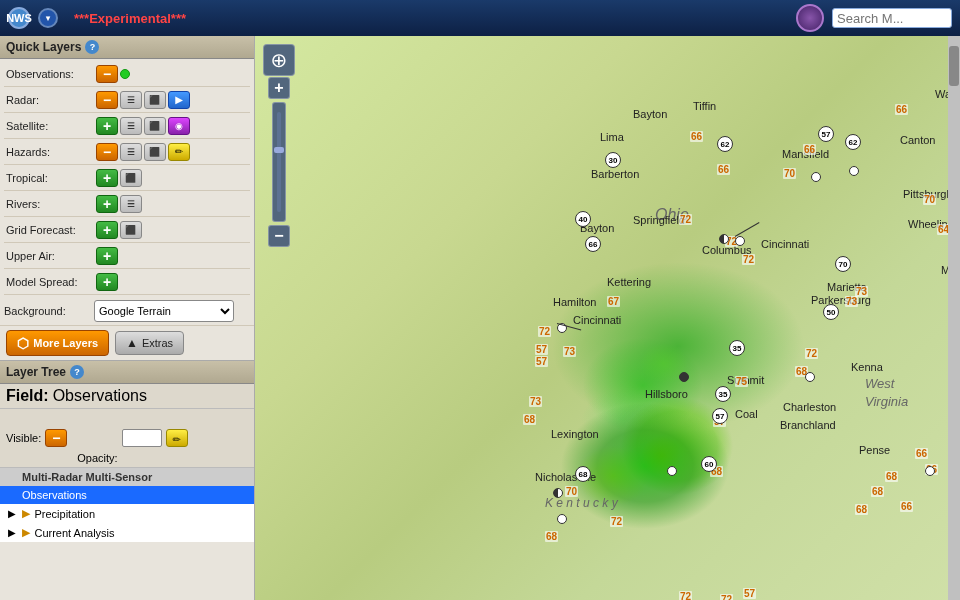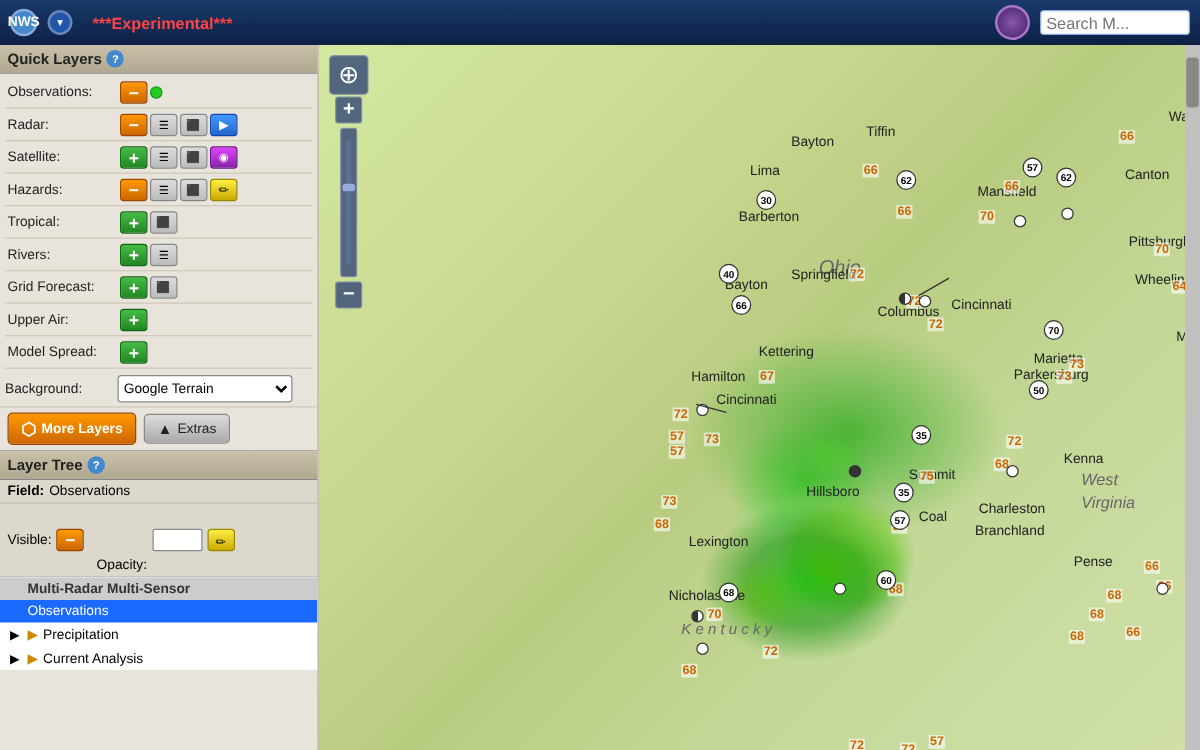--- a/index.html
+++ b/index.html
@@ -57,21 +57,21 @@
     .bg-select { height: 22px; width: 140px; border: 1px solid #888; border-radius: 3px; background: white; font-size: 11px; cursor: pointer; }
 
     
     .action-row { display: flex; align-items: center; gap: 6px; padding: 4px 6px; border-bottom: 1px solid #aaa; }
     .btn-more-layers { background: linear-gradient(to bottom, #ff9900, #cc6600); border: 1px solid #994400; border-radius: 4px; padding: 4px 10px; color: white; font-weight: bold; font-size: 11px; cursor: pointer; display: flex; align-items: center; gap: 4px; }
     .btn-extras { background: linear-gradient(to bottom, #dddddd, #aaaaaa); border: 1px solid #888; border-radius: 4px; padding: 4px 10px; color: #222; font-size: 11px; cursor: pointer; display: flex; align-items: center; gap: 4px; }
 
     
     .layer-tree-section { flex: 1; }
     .layer-tree-header { background: linear-gradient(to bottom, #c8c0a8, #b0a890); padding: 4px 6px; display: flex; align-items: center; gap: 4px; border-bottom: 1px solid #888; font-weight: bold; font-size: 12px; color: #222; }
-    .field-row { display: flex; align-items: center; padding: 3px 6px; gap: 4px; background: #ddd8cc; border-bottom: 1px solid #bbb; font-size: 11px; }
+    .field-row { display: flex; align-items: center; padding: 3px 6px; gap: 4px; background: #ddd8cc; border-bottom: 1px solid #bbb; font-size: 16px; }
     .field-label { font-weight: bold; }
     .visible-row { display: flex; align-items: center; padding: 3px 6px; gap: 4px; background: #ddd8cc; border-bottom: 1px solid #bbb; font-size: 11px; }
     .opacity-box { width: 40px; height: 18px; border: 1px solid #888; background: white; border-radius: 2px; }
     .opacity-set-btn { width: 22px; height: 18px; background: linear-gradient(to bottom, #ffee44, #ccaa00); border: 1px solid #998800; border-radius: 3px; cursor: pointer; }
 
     
     .tree-container { background: white; overflow-y: auto; max-height: 200px; }
     .tree-item { padding: 3px 8px; font-size: 11px; cursor: pointer; display: flex; align-items: center; gap: 4px; }
     .tree-item.selected { background: #1a6aff; color: white; }
     .tree-item.header-item { background: #cccccc; color: #333; font-weight: bold; }

